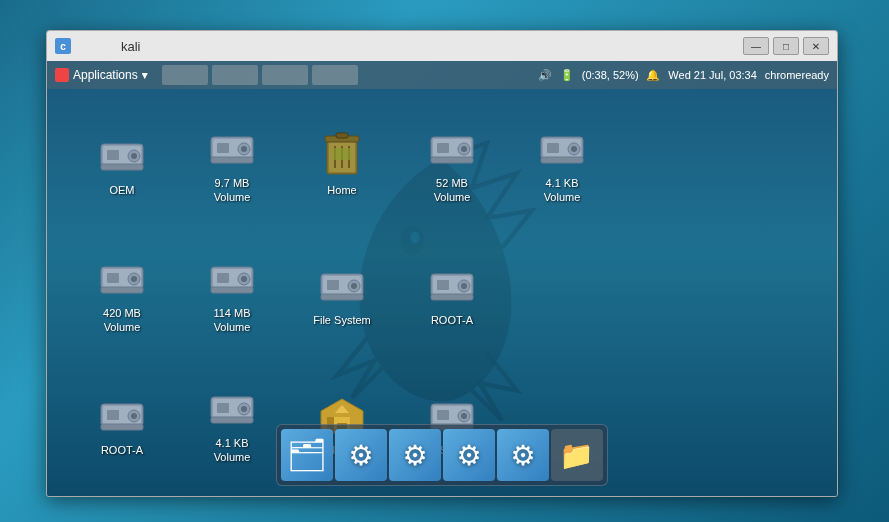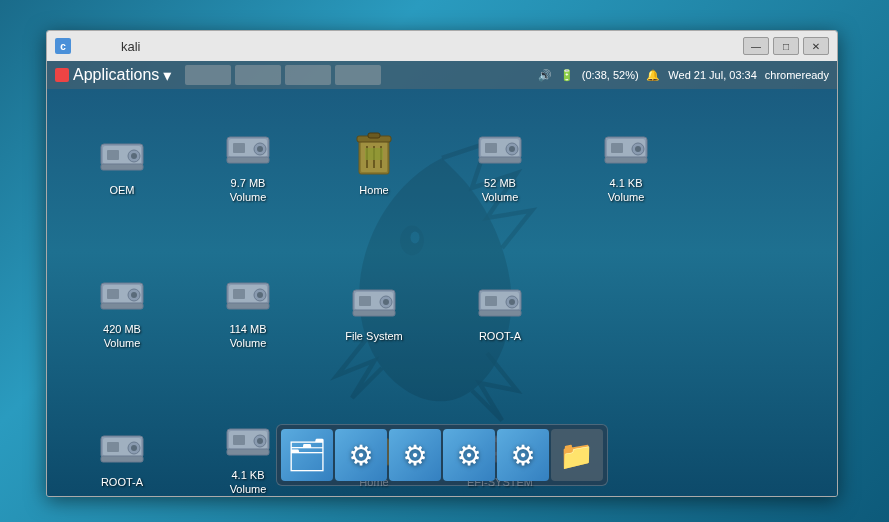--- a/index.html
+++ b/index.html
@@ -83,21 +83,21 @@
       padding: 0 8px;
       gap: 6px;
       flex-shrink: 0;
     }
     .taskbar-apps {
       display: flex;
       align-items: center;
       gap: 4px;
       cursor: pointer;
       color: white;
-      font-size: 16px;
+      font-size: 12px;
     }
     .taskbar-apps-icon {
       width: 14px;
       height: 14px;
       background: #e44;
       border-radius: 2px;
     }
     .taskbar-spacers {
       display: flex;
       gap: 4px;
@@ -138,21 +138,21 @@
     }
 
     
     .icons-grid {
       position: absolute;
       top: 10px;
       left: 20px;
       display: grid;
       grid-template-columns: repeat(6, 110px);
       grid-template-rows: repeat(3, 130px);
-      gap: 16px;
+      gap: 0;
     }
 
     .desktop-icon {
       display: flex;
       flex-direction: column;
       align-items: center;
       justify-content: center;
       cursor: pointer;
       padding: 8px;
       border-radius: 4px;

